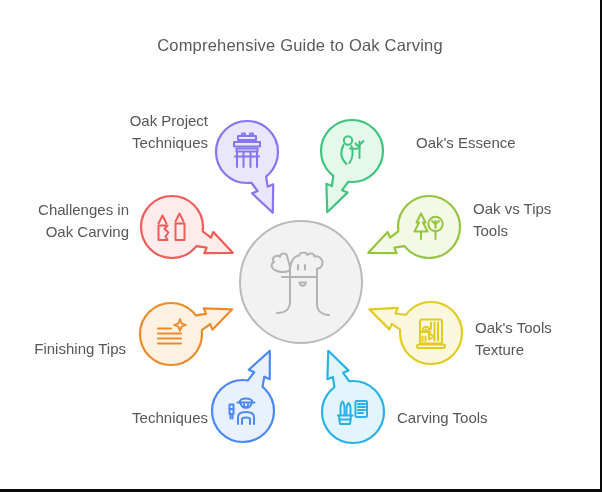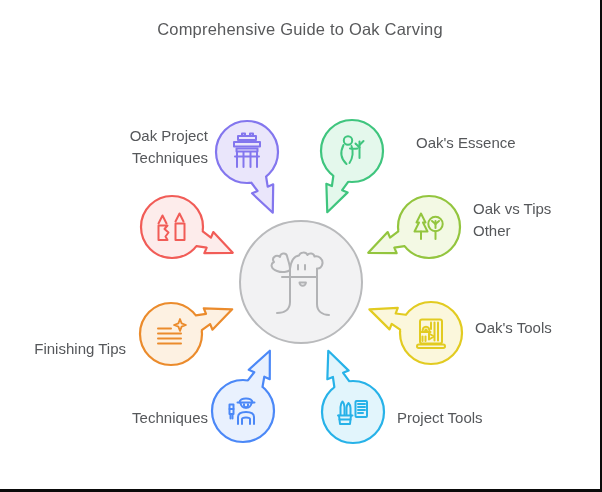--- a/index.html
+++ b/index.html
@@ -7,21 +7,21 @@
     position:relative;
     width:602px;height:492px;
     box-sizing:border-box;
     background:#ffffff;
     border-right:2px solid #0a0a0a;
     border-bottom:3px solid #0a0a0a;
     overflow:hidden;
     font-family:"Liberation Sans", sans-serif;
   }
   .diagram-title{
-    position:absolute;left:0;right:0;top:20px;
+    position:absolute;left:0;right:0;top:36px;
     text-align:center;
     font-size:16.5px;
     letter-spacing:.2px;
     color:#58595b;
   }
   .node-label{
     position:absolute;
     font-size:15px;
     line-height:22px;
     color:#55575a;
@@ -193,44 +193,49 @@
         <path d="M -13.5 7.5 L -2.5 7.5"></path>
         <rect x="2.5" y="-11" width="11.5" height="16" rx="1"></rect>
         <path d="M 5 -8 L 12 -8"></path>
           <path d="M 5 -5 L 12 -5"></path>
         <path d="M 5 -2 L 12 -2"></path>
           <path d="M 5 1 L 10 1"></path>
       </g>
     </g>
   </svg>
 
-  <div class="node-label right" style="right:392px;top:125px">
+  <div class="node-label right" style="right:392px;top:110px">
     <div>Oak Project</div>
       <div>Techniques</div>
   </div>
 
   <div class="node-label" style="left:416px;top:132px">
     <div>Oak's Essence</div>
   </div>
 
+  <div class="node-label right" style="right:471px;top:199px">
+    <div>Challenges in</div>
+      <div>Oak Carving</div>
+  </div>
 
   <div class="node-label" style="left:473px;top:198px">
     <div>Oak vs Tips</div>
-      <div>Other</div>
+      <div>Tools</div>
   </div>
 
   <div class="node-label right" style="right:474px;top:338px">
     <div>Finishing Tips</div>
   </div>
 
   <div class="node-label" style="left:475px;top:317px">
     <div>Oak's Tools</div>
+      <div>Texture</div>
   </div>
 
   <div class="node-label right" style="right:392px;top:407px">
       <div>Techniques</div>
   </div>
 
   <div class="node-label" style="left:397px;top:407px">
-    <div>Project Tools</div>
+    <div>Carving Tools</div>
   </div>
 
 </div>
 
 </body></html>

